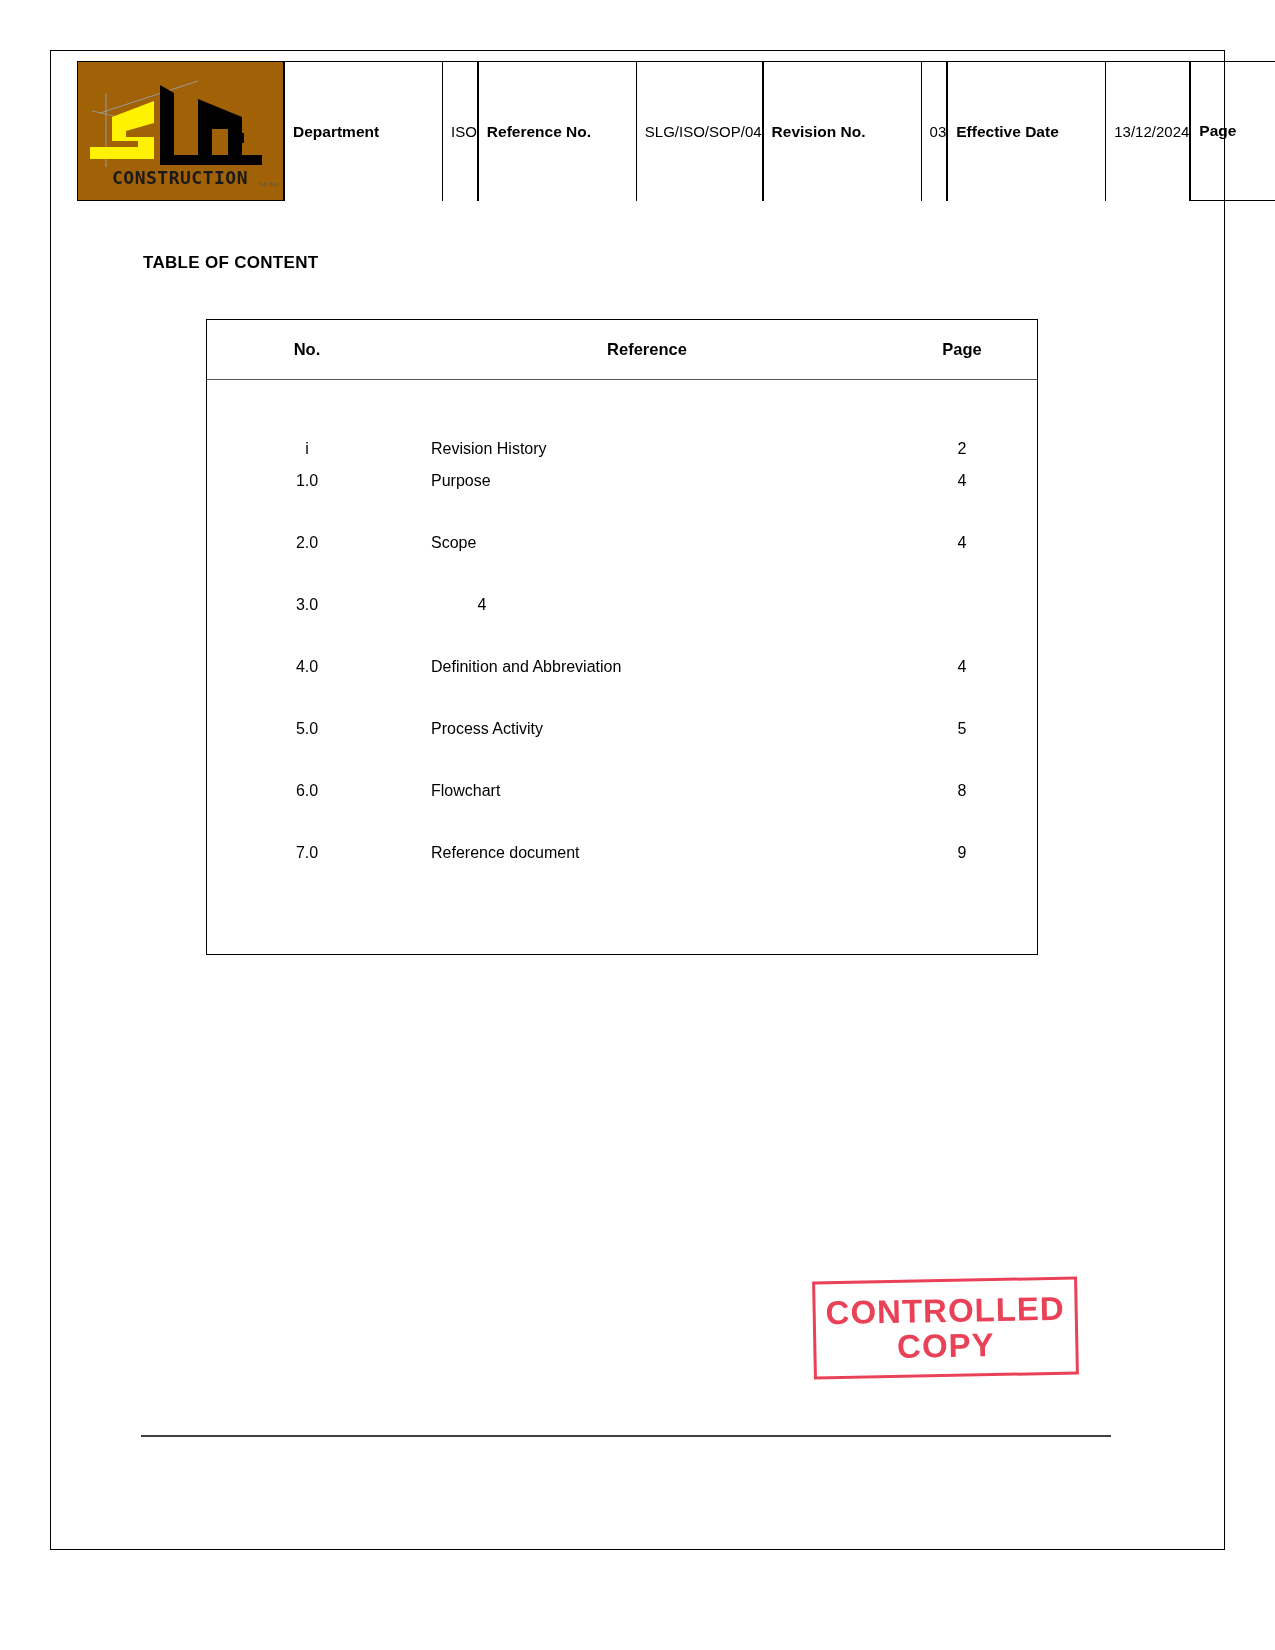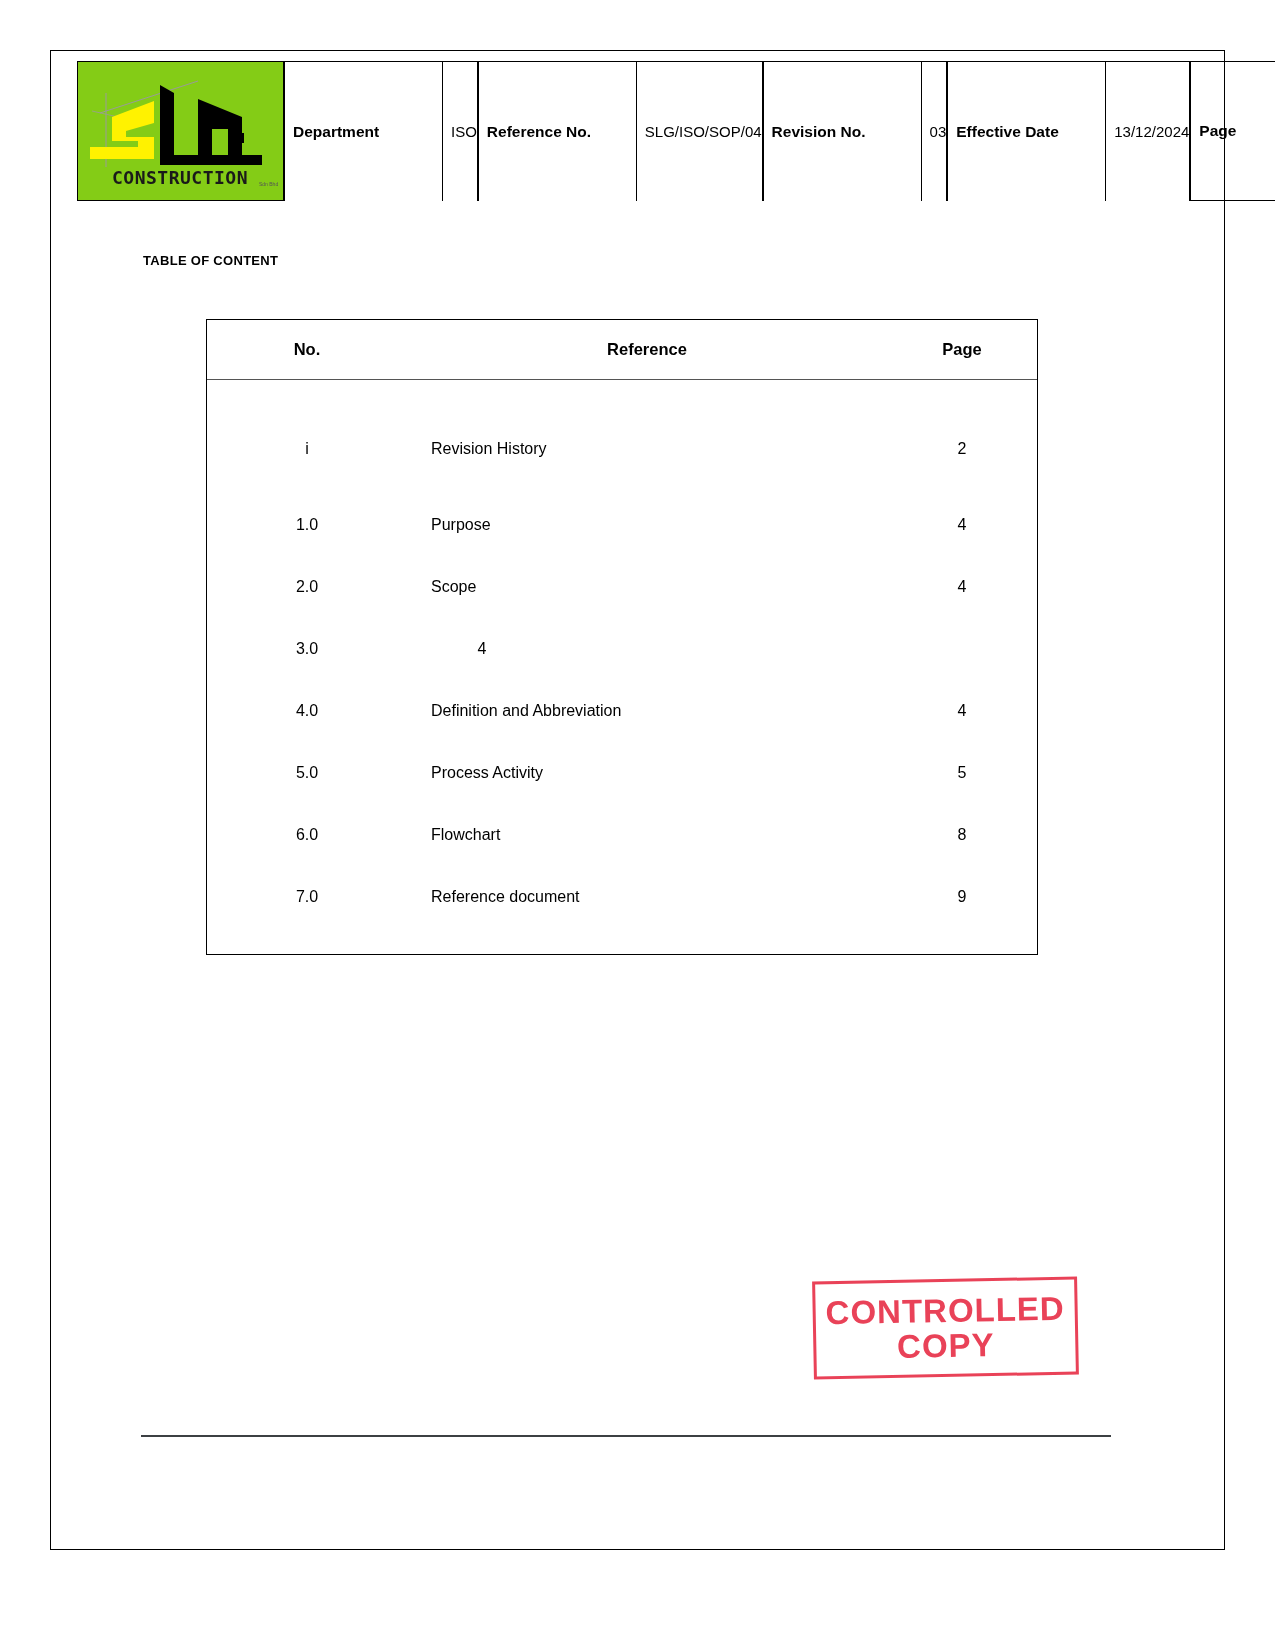--- a/index.html
+++ b/index.html
@@ -36,21 +36,21 @@
     width: 1062px;
     height: 140px;
     display: flex;
     box-sizing: border-box;
   }
   .logo-cell {
     width: 228px;
     border: 1.5px solid #000;
     box-sizing: border-box;
     position: relative;
-    background: #84cc16;
+    background: #a16207;
     display: flex;
     align-items: center;
     justify-content: center;
   }
   .title-cell {
     flex: 0 0 440px;
     border-top: 1.5px solid #000;
     border-right: 1.5px solid #000;
     border-bottom: 1.5px solid #000;
     box-sizing: border-box;
@@ -106,21 +106,21 @@
     height: 120px;
     position: relative;
   }
   .logo-art svg { display: block; }
 
   
   .toc-heading {
     position: absolute;
     left: 92px;
     top: 202px;
-    font-size: 13px;
+    font-size: 17px;
     font-weight: bold;
     letter-spacing: 0.3px;
   }
 
   
   .toc-table {
     position: absolute;
     left: 155px;
     top: 268px;
     width: 832px;
@@ -131,21 +131,21 @@
   .toc-head {
     display: flex;
     height: 60px;
     border-bottom: 1.5px solid #555;
     box-sizing: border-box;
     align-items: center;
   }
   .toc-row {
     display: flex;
     height: 62px;
-    align-items: flex-end;
+    align-items: flex-start;
   }
   .toc-row.first { height: 92px; align-items: flex-end; padding-bottom: 14px; box-sizing: border-box;}
   .col-no {
     width: 200px;
     text-align: center;
     box-sizing: border-box;
   }
   .col-contents {
     flex: 1 1 auto;
     box-sizing: border-box;

